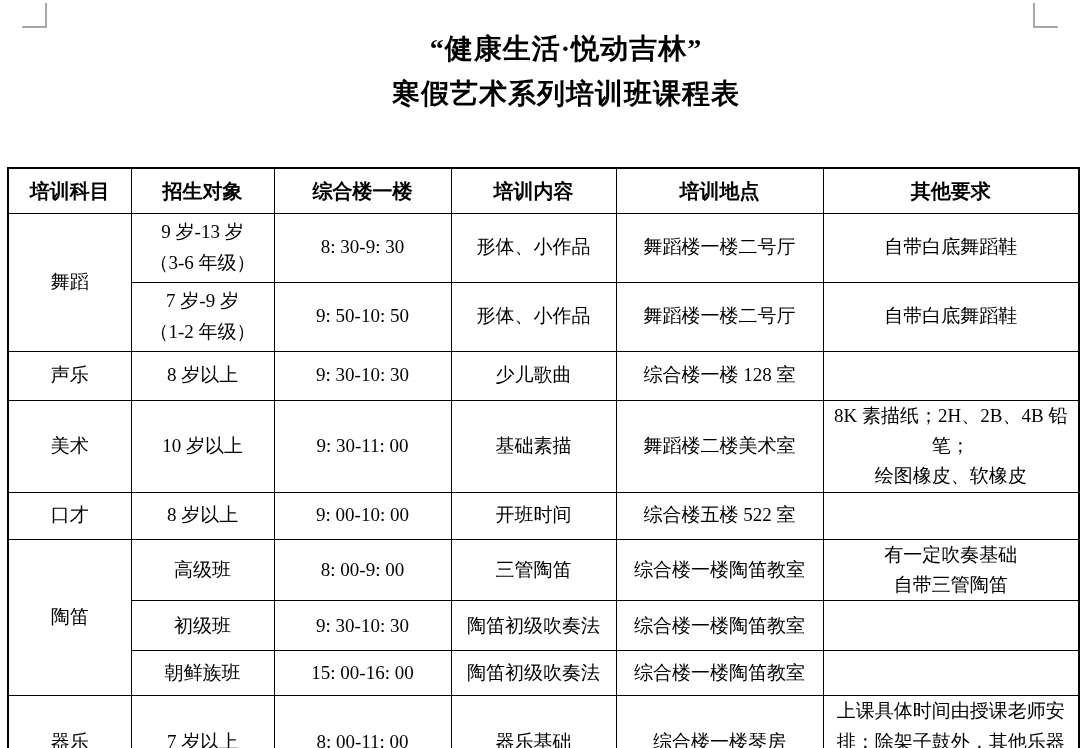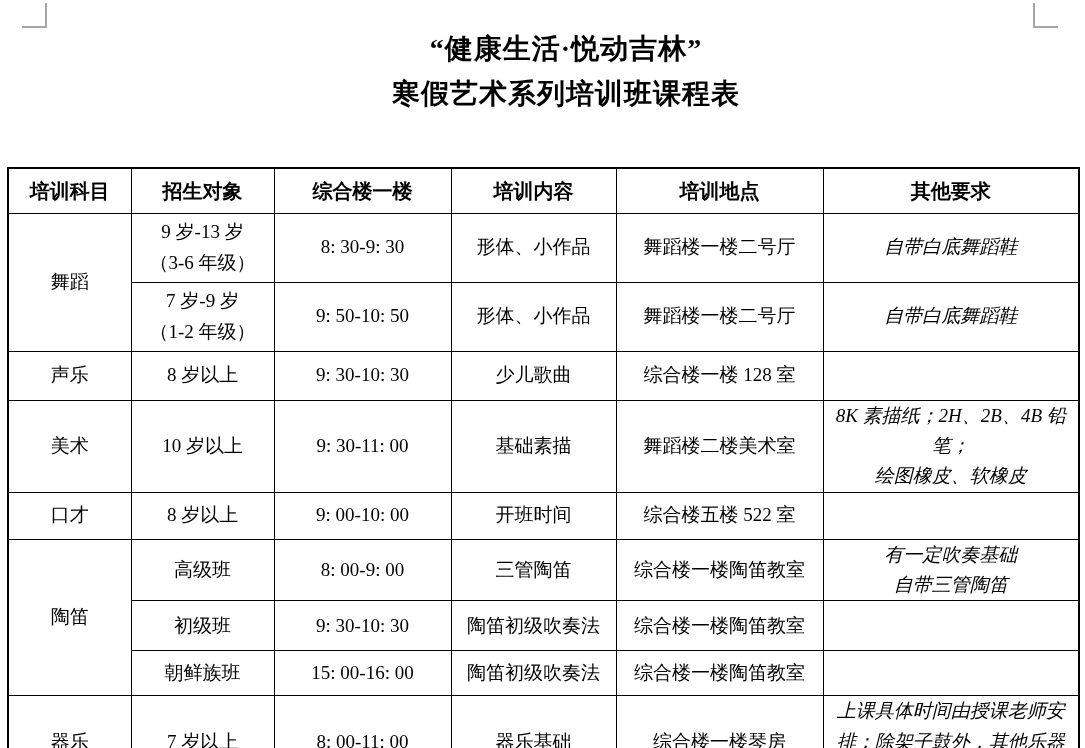--- a/index.html
+++ b/index.html
@@ -39,21 +39,21 @@
     border: 1px solid #000;
     text-align: center;
     vertical-align: middle;
     font-size: 19px;
     line-height: 1.6;
     white-space: pre-line;
     padding: 0 4px;
     overflow: hidden;
   }
   table.schedule th { font-size: 20px; font-weight: bold; }
-  td.req { font-size: 18px; font-style: italic; }
+  td.req { font-size: 18px; }
   td.req-left { text-align: left; padding-left: 8px; }
 </style>
 </head>
 <body>
 
 <div class="margin-mark left"></div>
 <div class="margin-mark right"></div>
 
 <div class="title-block">
   <div class="title-line">“健康生活·悦动吉林”</div>

